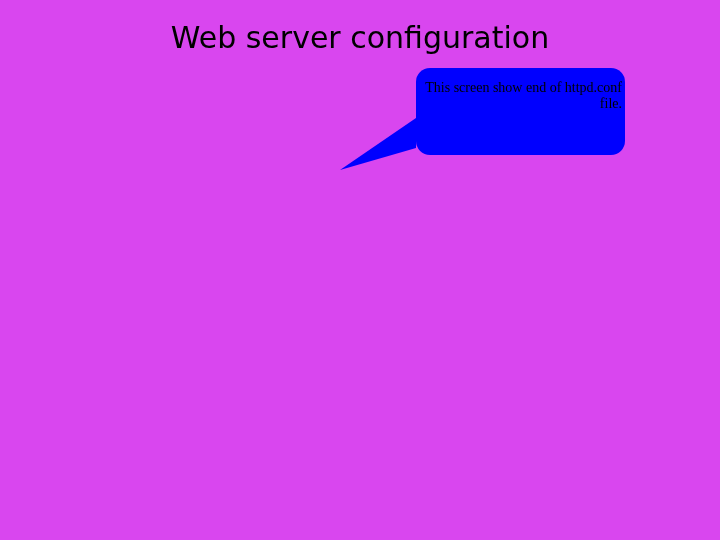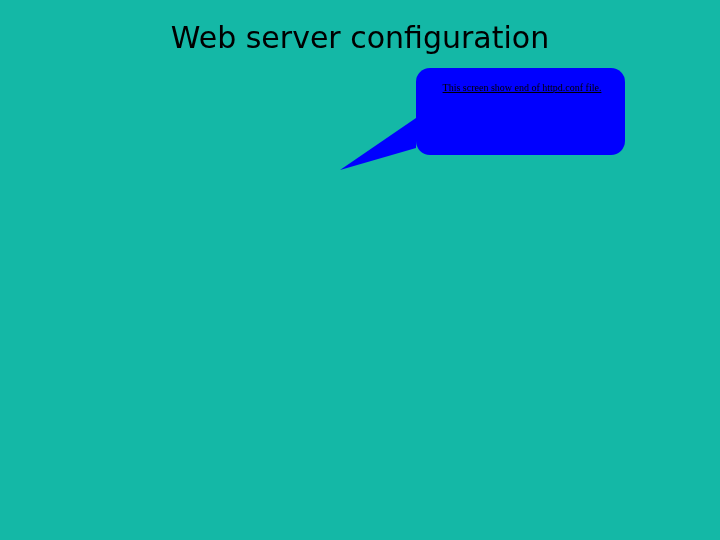--- a/index.html
+++ b/index.html
@@ -11,21 +11,21 @@
     width: 720px;
     height: 540px;
     background: #ffffff;
     font-family: "Liberation Sans", sans-serif;
     overflow: hidden;
   }
   #slide {
     position: relative;
     width: 720px;
     height: 540px;
-    background: #14b8a6;
+    background: #d946ef;
   }
   #slide-title {
     position: absolute;
     left: 0;
     top: 20px;
     width: 720px;
     text-align: center;
     font-family: "DejaVu Sans", "Liberation Sans", sans-serif;
     font-size: 30px;
     font-weight: 400;
@@ -38,27 +38,26 @@
     position: absolute;
   }
   .callout svg {
     position: absolute;
     left: 0;
     top: 0;
     overflow: visible;
   }
   .callout-text {
     position: absolute;
-    text-align: center;
+    text-align: right;
     font-family: "Liberation Serif", "DejaVu Serif", serif;
-    font-size: 10px;
+    font-size: 14px;
     line-height: 16px;
     color: #000000;
     z-index: 2;
-    text-decoration: underline;
   }
   #callout-1 {
     left: 340px;
     top: 68px;
     width: 290px;
     height: 105px;
   }
   #callout-1-text {
     left: 82px;
     top: 12px;

